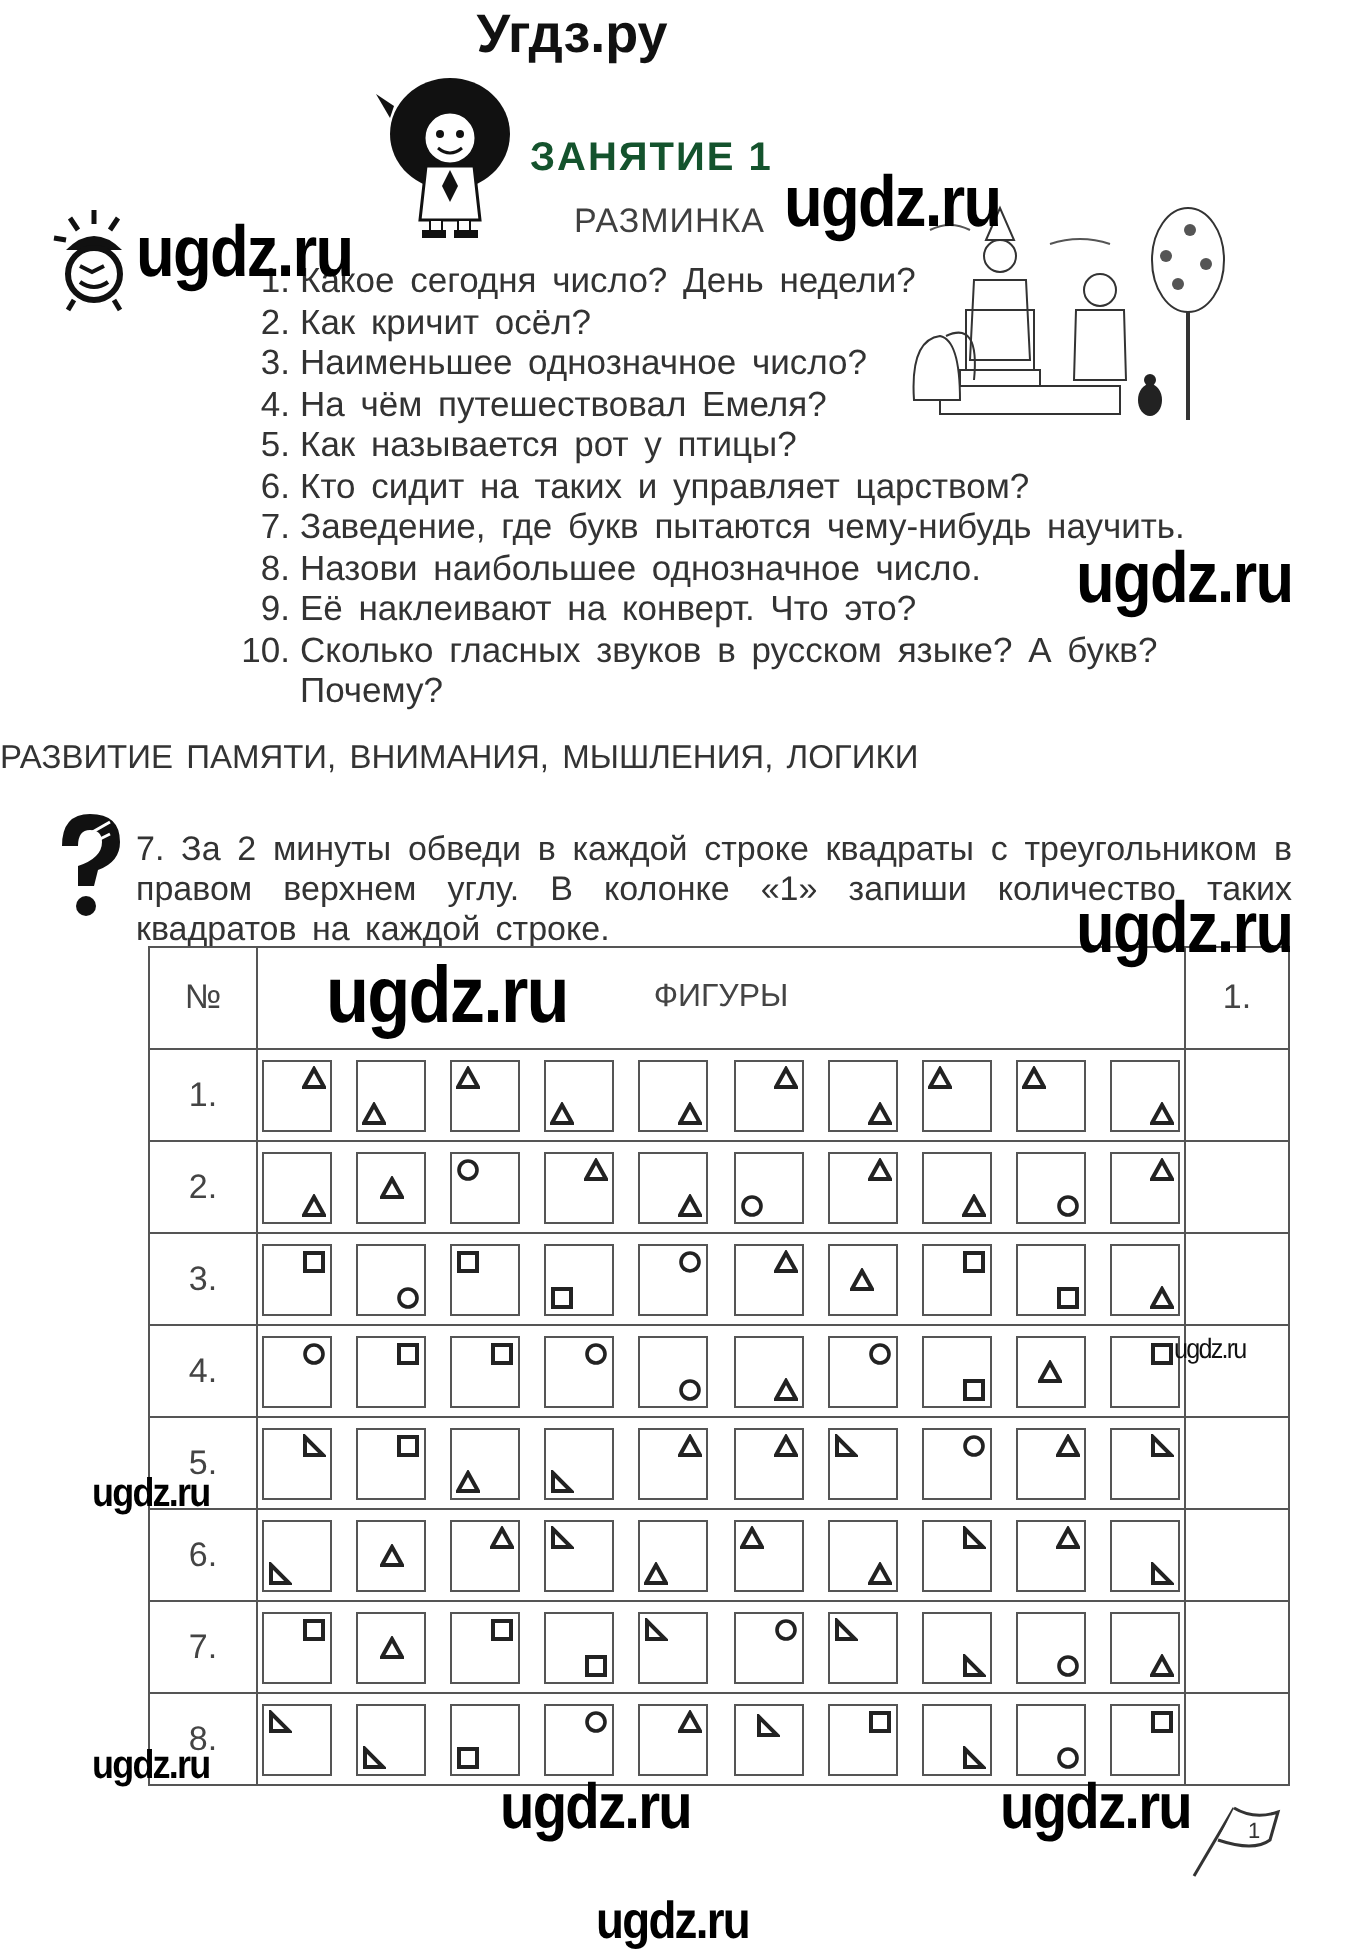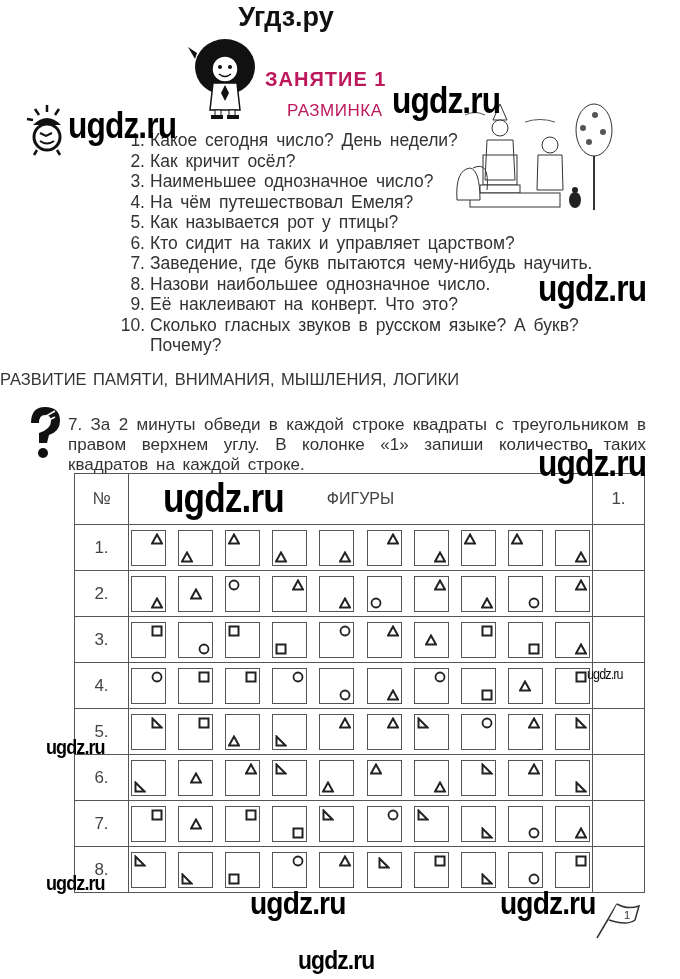--- a/index.html
+++ b/index.html
@@ -4,22 +4,22 @@
 <style>
   html, body { margin: 0; padding: 0; background: #ffffff; }
   body { width: 680px; height: 979px; position: relative; overflow: hidden;
          font-family: "Liberation Sans", sans-serif; color: #2a2a2a; }
   .abs { position: absolute; }
   .site-title { left: 0; width: 572px; top: 2px; text-align: center; font-size: 27px; font-weight: bold; color: #111; }
   .wm { font-family: "Liberation Sans", sans-serif; font-weight: bold; color: #000; letter-spacing: -1px; }
   .wm-big { font-size: 36px; transform: scaleX(0.88); transform-origin: left top; }
   .wm-med { font-size: 32px; transform: scaleX(0.88); transform-origin: left top; }
   .wm-small { font-size: 20px; transform: scaleX(0.9); transform-origin: left top; }
-  .lesson-title { left: 265px; top: 68px; font-size: 20px; font-weight: bold; letter-spacing: 1px; color: #be185d; }
-  .warmup-title { left: 287px; top: 101px; font-size: 17px; color: #be185d; letter-spacing: 0.5px; }
+  .lesson-title { left: 265px; top: 68px; font-size: 20px; font-weight: bold; letter-spacing: 1px; color: #14532d; }
+  .warmup-title { left: 287px; top: 101px; font-size: 17px; color: #404040; letter-spacing: 0.5px; }
   .questions { left: 112px; top: 130px; margin: 0; padding: 0; list-style: none; font-size: 17.5px; line-height: 20.5px; color: #333; }
   .questions li { display: flex; }
   .questions .num { width: 33px; text-align: right; padding-right: 5px; flex: none; }
   .questions .txt { word-spacing: 3px; text-align: center; }
   .section-title { left: 0; width: 680px; top: 370px; font-size: 16.5px; color: #333; word-spacing: 2px; }
   .task { left: 68px; top: 415px; width: 578px; font-size: 17px; line-height: 20px; color: #333; text-align: justify; word-spacing: 3px; }
   table.grid { position: absolute; left: 74px; top: 473px; border-collapse: collapse; }
   table.grid td, table.grid th { border: 1.5px solid #555; padding: 0; font-weight: normal; color: #444; }
   th.col-num { width: 53px; height: 50px; font-size: 17px; }
   th.col-fig { width: 463px; font-size: 16px; text-align: center; }

